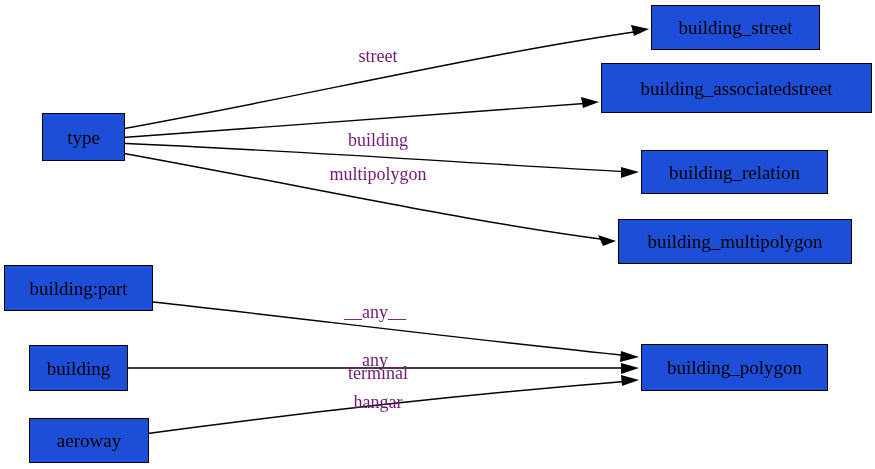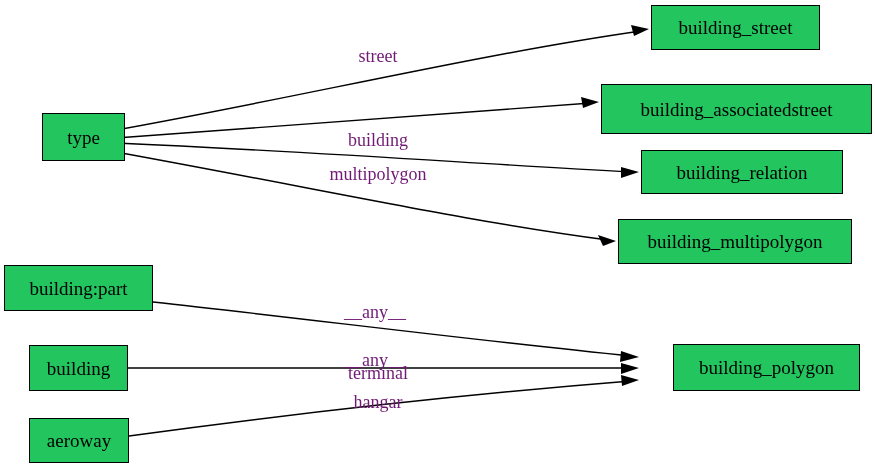--- a/index.html
+++ b/index.html
@@ -19,21 +19,21 @@
     position: absolute;
     left: 0;
     top: 0;
     width: 875px;
     height: 469px;
   }
   .node {
     position: absolute;
     box-sizing: border-box;
     border: 1px solid #000000;
-    background: #22c55e;
+    background: #1d4ed8;
     display: flex;
     align-items: center;
     justify-content: center;
     color: #000000;
     white-space: nowrap;
     font-family: "Liberation Serif", "DejaVu Serif", serif;
     font-size: 19px;
     line-height: 1;
   }
   .edge-label {
@@ -74,45 +74,45 @@
   </svg>
 
   <div class="node" style="left:42px; top:113px; width:83px; height:48px;">
     <span>type</span>
   </div>
 
   <div class="node" style="left:651px; top:5px; width:169px; height:45px;">
     <span>building_street</span>
   </div>
 
-  <div class="node" style="left:601px; top:84px; width:271px; height:50px;">
+  <div class="node" style="left:601px; top:63px; width:271px; height:50px;">
     <span>building_associatedstreet</span>
   </div>
 
-  <div class="node" style="left:641px; top:150px; width:202px; height:44px;">
+  <div class="node" style="left:641px; top:150px; width:187px; height:44px;">
     <span>building_relation</span>
   </div>
 
   <div class="node" style="left:618px; top:219px; width:234px; height:45px;">
     <span>building_multipolygon</span>
   </div>
 
   <div class="node" style="left:4px; top:265px; width:149px; height:46px;">
     <span>building:part</span>
   </div>
 
   <div class="node" style="left:29px; top:345px; width:99px; height:46px;">
     <span>building</span>
   </div>
 
-  <div class="node" style="left:29px; top:418px; width:100px; height:45px;">
+  <div class="node" style="left:29px; top:418px; width:120px; height:45px;">
     <span>aeroway</span>
   </div>
 
-  <div class="node" style="left:641px; top:344px; width:187px; height:47px;margin-left:32px;">
+  <div class="node" style="left:641px; top:344px; width:187px; height:47px;">
     <span>building_polygon</span>
   </div>
 
   <div class="edge-label" style="left:378px; top:56px;">street</div>
 
 
   <div class="edge-label" style="left:378px; top:140px;">building</div>
 
   <div class="edge-label" style="left:378px; top:174px;">multipolygon</div>
 

